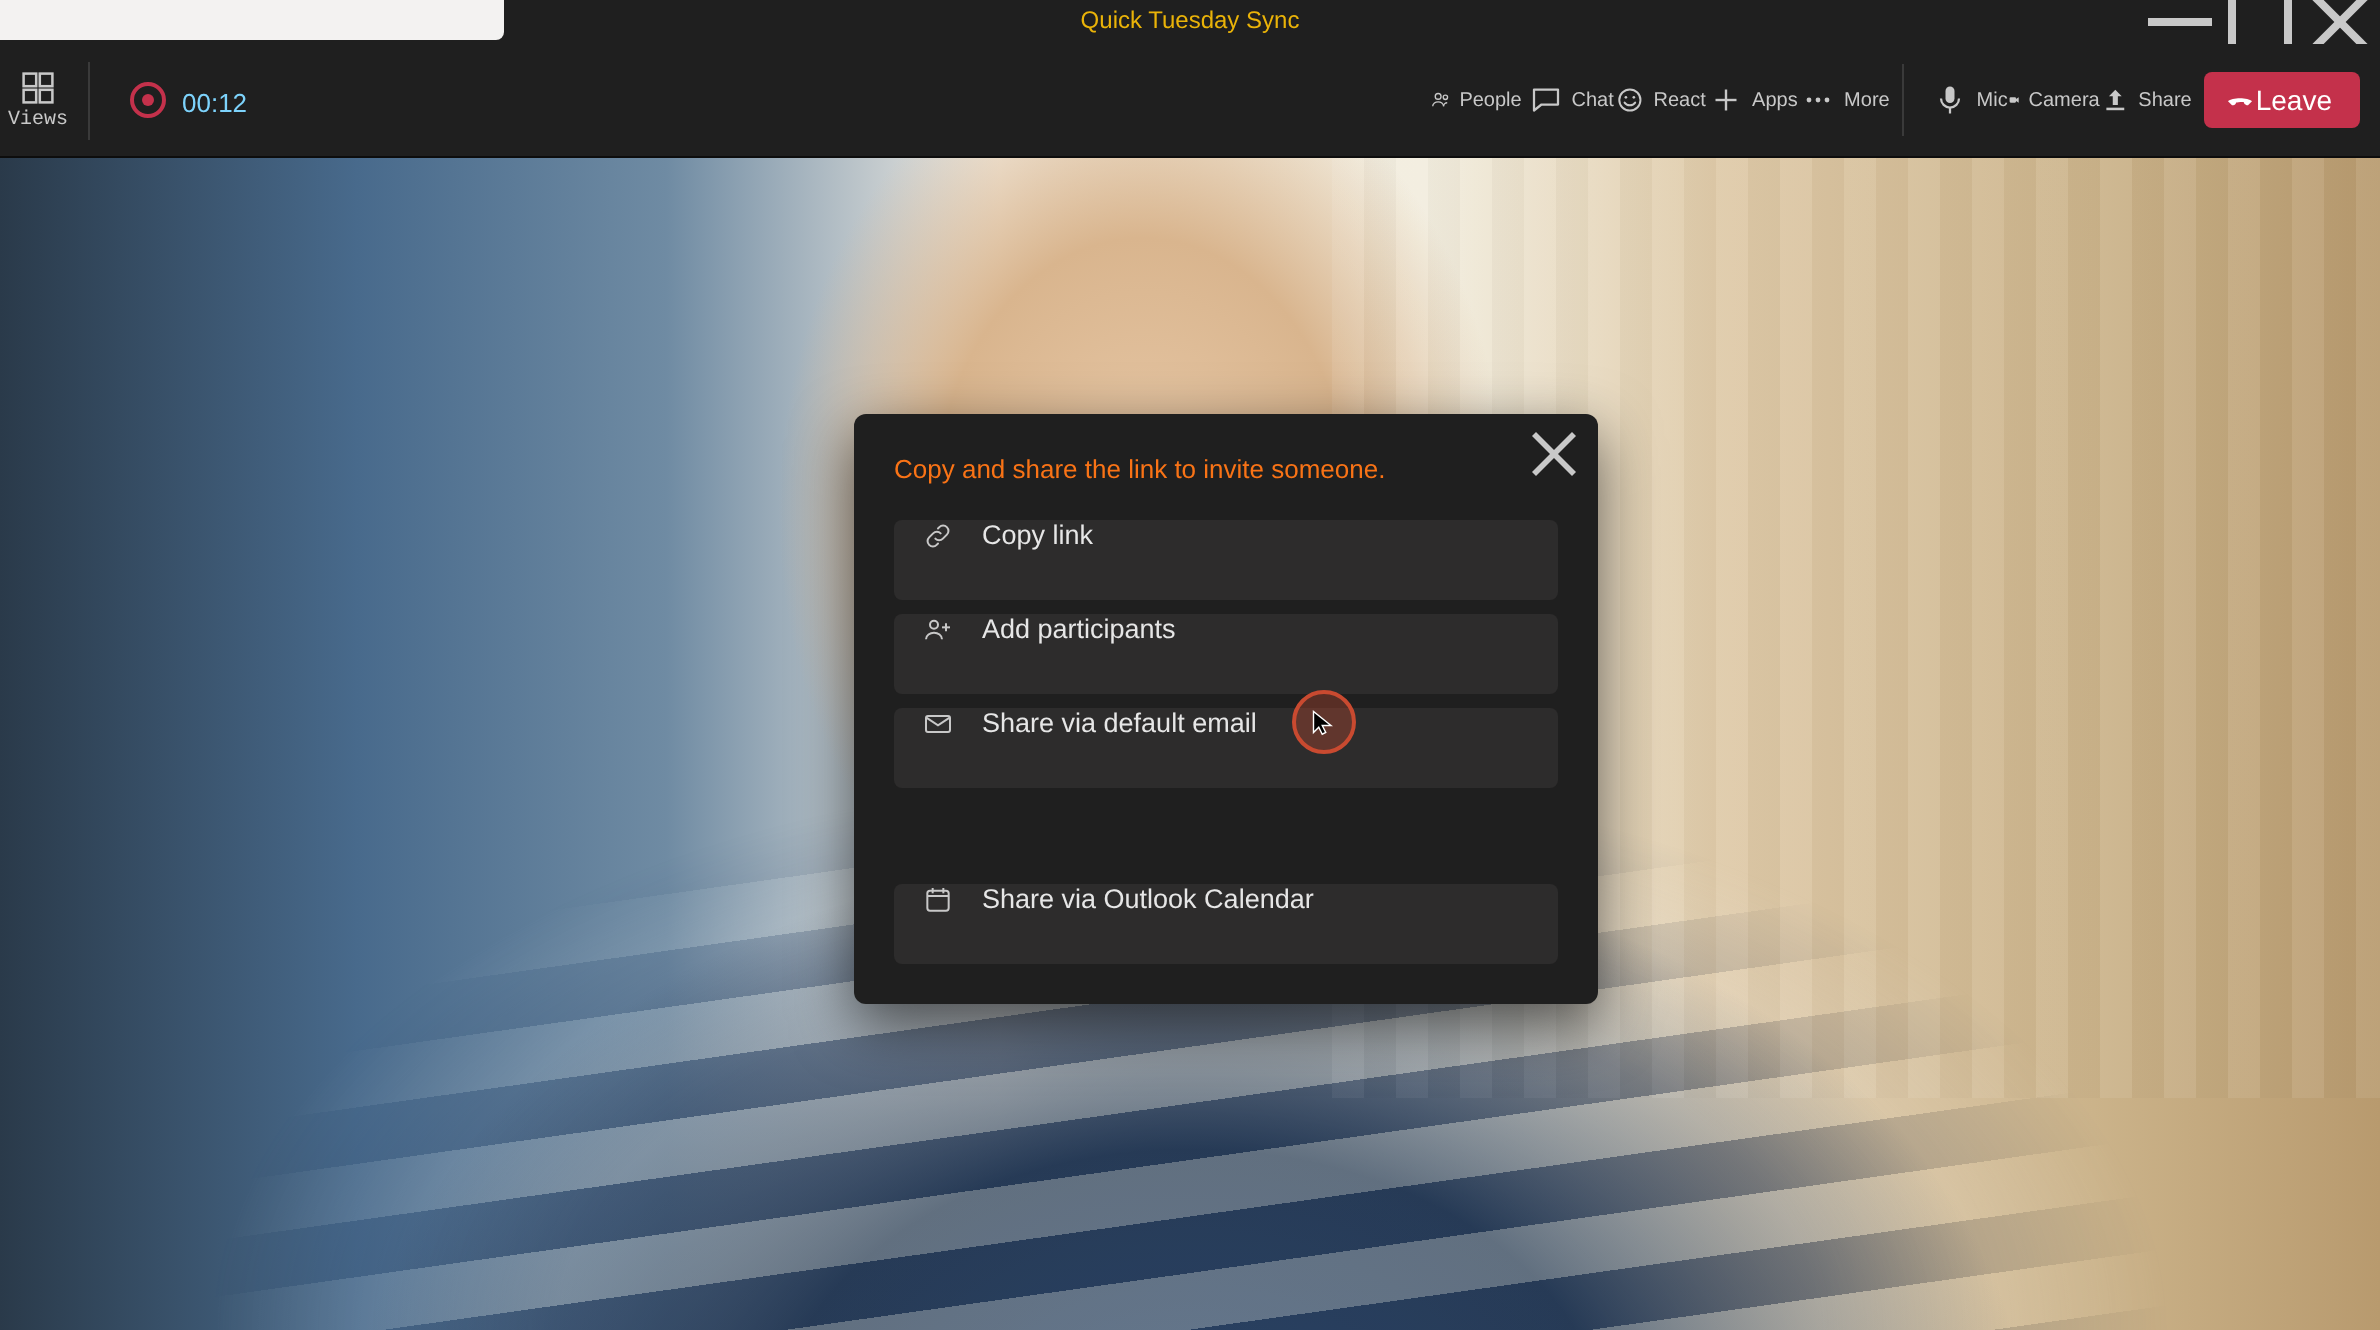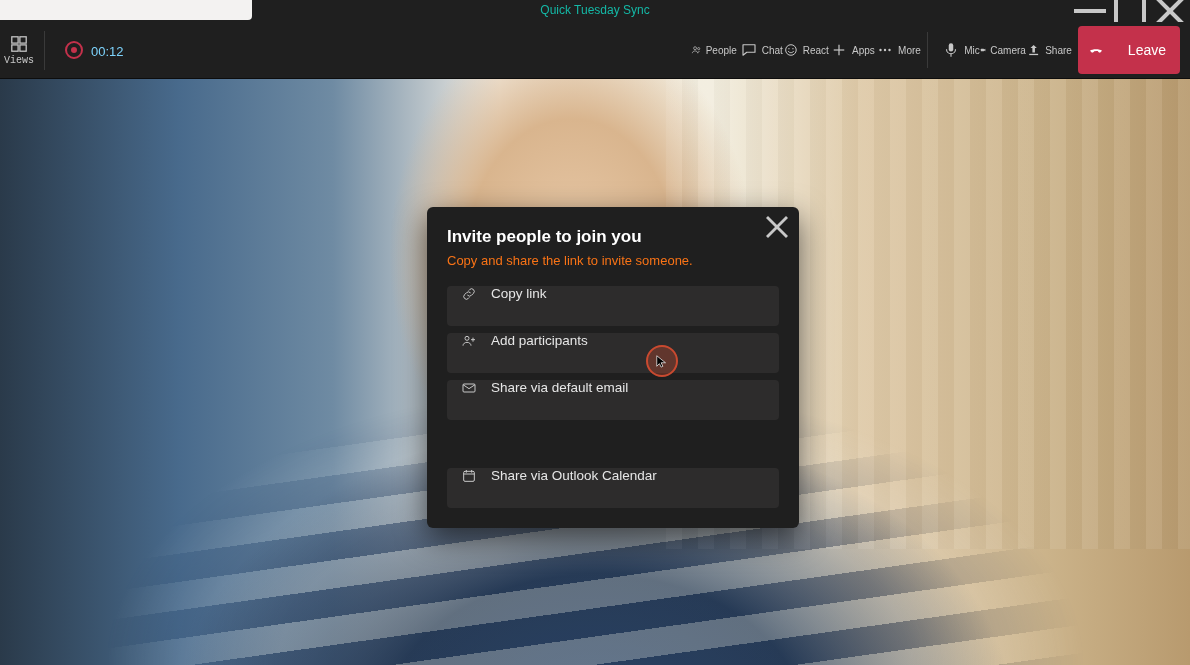--- a/index.html
+++ b/index.html
@@ -31,21 +31,21 @@
     left: 0;
     top: 0;
     border-bottom-right-radius: 4px;
   }
   .titlebar .title {
     position: absolute;
     left: 50%;
     transform: translateX(-50%);
     top: 3px;
     font-size: 12px;
-    color: #14b8a6;
+    color: #eab308;
   }
   .titlebar .win-controls {
     position: absolute;
     right: 0;
     top: 0;
     display: flex;
   }
   .titlebar .win-btn {
     width: 40px;
     height: 22px;
@@ -116,26 +116,26 @@
   .tbtn svg { width: 18px; height: 18px; }
   .toolbar .vsep {
     width: 1px;
     height: 36px;
     background: #3a3a3a;
     margin: 0 6px;
   }
   .leave-btn {
     background: #c4314b;
     color: #fff;
-    height: 48px;
+    height: 28px;
     border-radius: 4px;
     padding: 0 14px 0 10px;
     display: flex;
     align-items: center;
-    gap: 24px;
+    gap: 0;
     font-size: 14px;
     margin-left: 6px;
   }
   
   .video-area {
     position: relative;
     width: 1190px;
     height: 587px; 
     background: #000;
     overflow: hidden;
@@ -341,21 +341,20 @@
 <div class="video-area">
   <div class="fake-video"></div>
 
   <div class="modal">
     <div class="close">
       <svg viewBox="0 0 12 12">
           <line x1="1" y1="1" x2="11" y2="11" stroke="#c8c8c8" stroke-width="1.4"></line>
           <line x1="11" y1="1" x2="1" y2="11" stroke="#c8c8c8" stroke-width="1.4"></line>
         </svg>
     </div>
-    <h2>Invite people to join you</h2>
     <p class="sub">Copy and share the link to invite someone.</p>
 
     <div class="opt">
       <svg viewBox="0 0 24 24">
           <path d="M10 14a4 4 0 0 0 5.66 0l3-3A4 4 0 0 0 13 5.34l-1 1" fill="none" stroke="#c8c8c8" stroke-width="1.5" stroke-linecap="round"></path>
           <path d="M14 10a4 4 0 0 0-5.66 0l-3 3A4 4 0 0 0 11 18.66l1-1" fill="none" stroke="#c8c8c8" stroke-width="1.5" stroke-linecap="round"></path>
         </svg>
       <span>Copy link</span>
     </div>
     <div class="opt">

